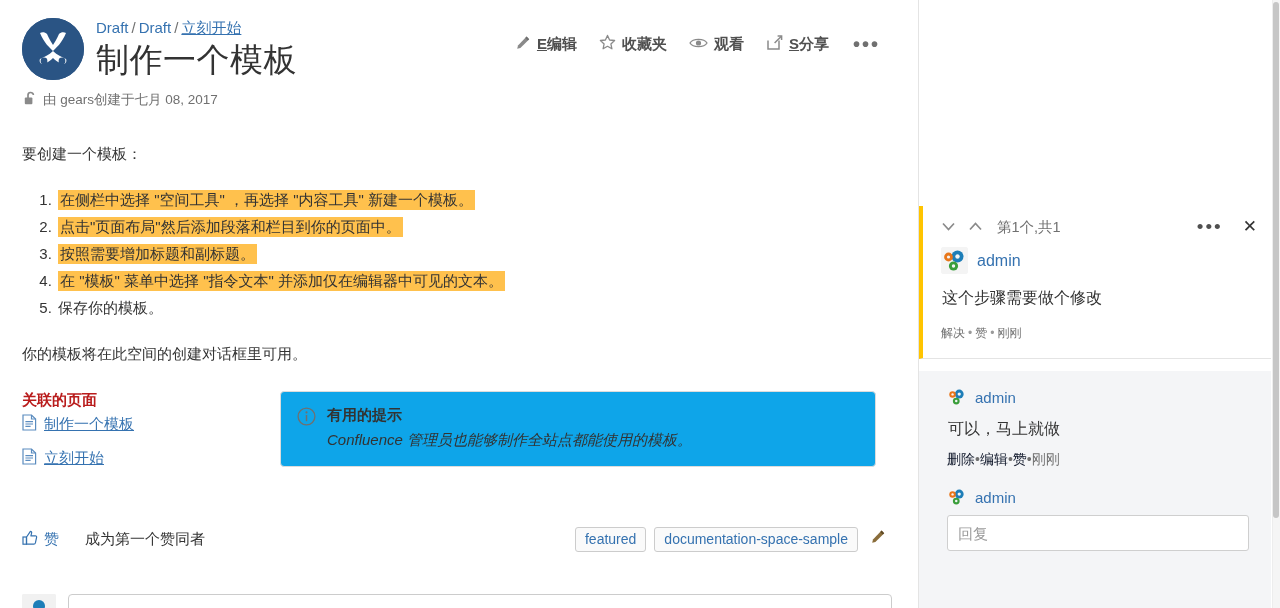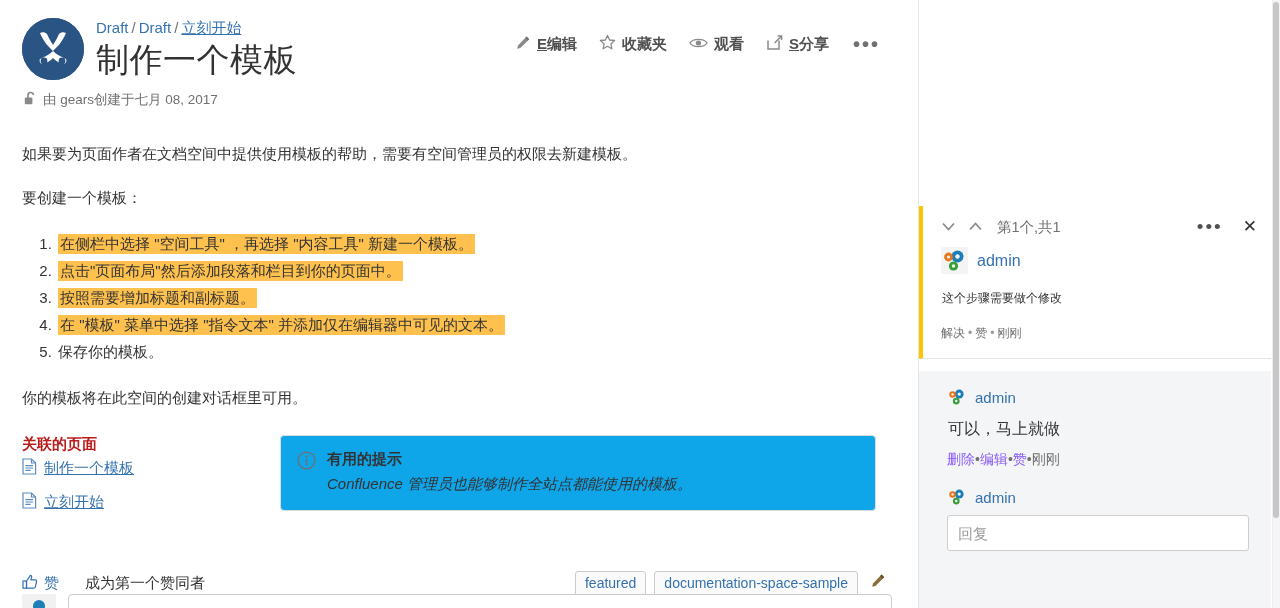--- a/index.html
+++ b/index.html
@@ -167,36 +167,36 @@
   .ic-dots { letter-spacing: 2px; font-size: 19px; line-height: 8px; color: #505050; cursor: pointer; }
   .ic-close { font-size: 17px; font-weight: bold; color: #333; cursor: pointer; line-height: 14px; }
 
   .cmt-author {
     display: flex; align-items: center; gap: 9px;
     margin-top: 9px;
   }
   .avatar { width: 27px; height: 27px; flex: none; border-radius: 3px; background: #f2f2f2; overflow: hidden; }
   .avatar-sm { width: 20px; height: 20px; border-radius: 3px; flex: none; overflow: hidden; }
   .cmt-name { font-size: 16px; color: #3572b0; cursor: pointer; }
-  .cmt-body { font-size: 12px; color: #333; margin: 13px 0 16px 1px; line-height: 22px; }
+  .cmt-body { font-size: 16px; color: #333; margin: 13px 0 16px 1px; line-height: 22px; }
   .cmt-actions { font-size: 12px; color: #707070; margin-top: 12px; }
   .cmt-actions a { color: #707070; text-decoration: none; cursor: pointer; }
   .cmt-actions .dot { padding: 0 3px; color: #9a9a9a; }
 
   .replies {
     position: absolute; left: 0; top: 371px; right: 9px; bottom: 0;
     background: #f4f5f7;
     padding: 16px 22px 0 28px;
   }
   .reply-block { margin-bottom: 18px; }
   .reply-head { display: flex; align-items: center; gap: 8px; }
   .reply-name { font-size: 15px; color: #3572b0; cursor: pointer; }
   .reply-text { font-size: 16px; color: #333; margin: 12px 0 0 1px; }
   .reply-meta { font-size: 14px; color: #707070; margin-top: 11px; }
-  .reply-meta a { color: #8b5cf6; text-decoration: none; cursor: pointer; margin-top: 24px; }
+  .reply-meta a { color: #0f172a; text-decoration: none; cursor: pointer; margin-top: 24px; }
   .reply-input {
     width: 100%; height: 36px;
     border: 1px solid #cfcfcf; border-radius: 3px;
     background: #ffffff; font-size: 15px; color: #333;
     padding: 0 10px; margin-top: 8px;
     font-family: "Liberation Sans", sans-serif;
     outline: none;
   }
   .reply-input::placeholder { color: #9b9b9b; }
 </style>
@@ -275,21 +275,20 @@
             </svg>
           </span>
           <span><span class="u">S</span><span>分享</span></span>
         </div>
 
         <div class="tb-dots">•••</div>
       </div>
     </div>
 
     <div class="content">
-      <p class="para">如果要为页面作者在文档空间中提供使用模板的帮助，需要有空间管理员的权限去新建模板。</p>
       <p class="para">要创建一个模板：</p>
 
       <ol class="steps">
         <li><span class="hl">在侧栏中选择 "空间工具" ，再选择 "内容工具" 新建一个模板。</span></li>
         <li><span class="hl">点击"页面布局"然后添加段落和栏目到你的页面中。</span></li>
         <li><span class="hl">按照需要增加标题和副标题。</span></li>
         <li><span class="hl">在 "模板" 菜单中选择 "指令文本" 并添加仅在编辑器中可见的文本。</span></li>
         <li><span>保存你的模板。</span></li>
       </ol>
 

